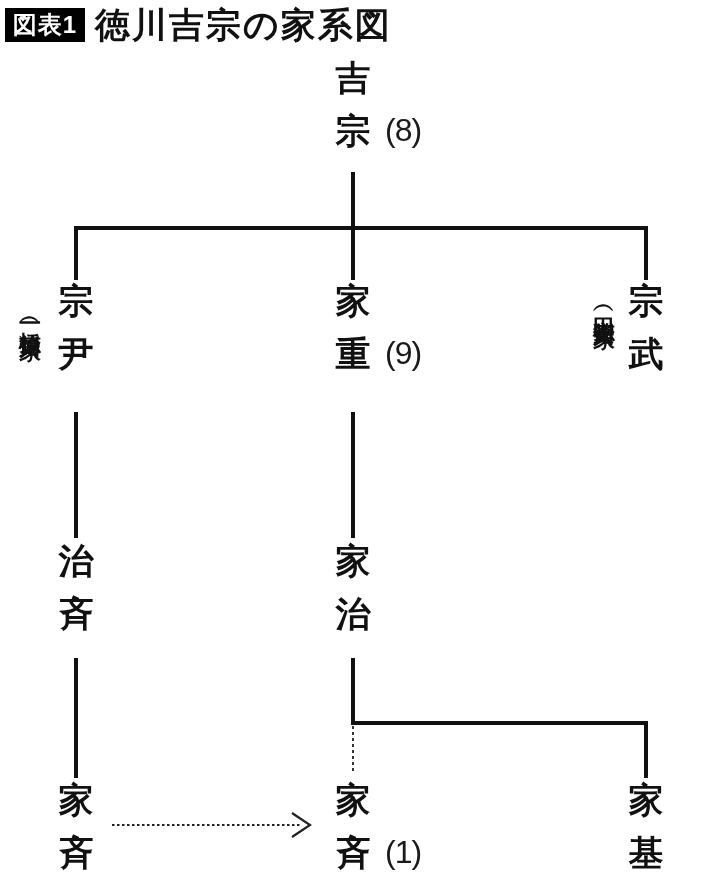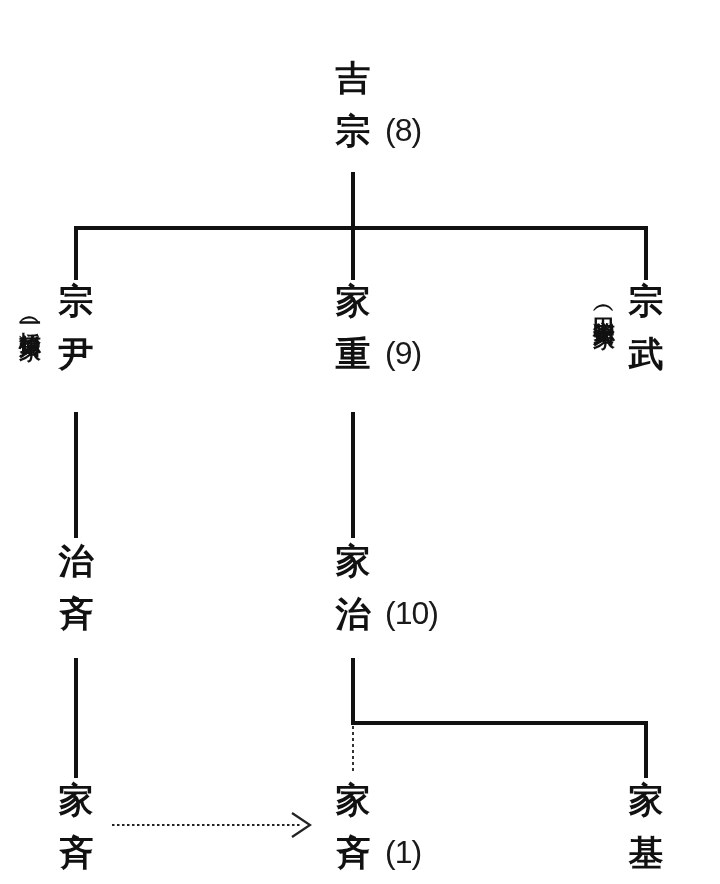--- a/index.html
+++ b/index.html
@@ -41,20 +41,22 @@
     font-size:22px; font-weight:600; letter-spacing:2px; color:#111111;
     line-height:24px;
   }
 </style>
 </head>
 <body>
 
 <div id="canvas">
 
   <div class="header">
+    <div class="tag-box">図表1</div>
+    <div class="fig-title">徳川吉宗の家系図</div>
   </div>
 
   <svg class="lines" width="720" height="884" viewBox="0 0 720 884">
     <path d="M353 172 L353 280" stroke="#111111" stroke-width="4" fill="none"></path>
     <path d="M76 280 L76 228 L646 228 L646 280" stroke="#111111" stroke-width="4" fill="none"></path>
     <path d="M76 412 L76 538" stroke="#111111" stroke-width="4" fill="none"></path>
     <path d="M353 412 L353 538" stroke="#111111" stroke-width="4" fill="none"></path>
     <path d="M76 658 L76 778" stroke="#111111" stroke-width="4" fill="none"></path>
     <path d="M353 658 L353 723 L646 723 L646 778" stroke="#111111" stroke-width="4" fill="none"></path>
     <path d="M353 726 L353 774" stroke="#333333" stroke-width="2" stroke-dasharray="3 3" fill="none"></path>
@@ -87,21 +89,20 @@
   <div class="branch-label" style="left:592px; top:298px;">（田安徳川家）</div>
 
   <div class="person" style="left:56px; top:534px;">
     <span class="kanji">治</span>
     <span class="kanji">斉</span>
   </div>
 
   <div class="person" style="left:333px; top:534px;">
     <span class="kanji">家</span>
     <span class="kanji">治</span>
-    <span class="gen-number">(10)</span>
   </div>
 
   <div class="person" style="left:56px; top:773px;">
     <span class="kanji">家</span>
     <span class="kanji">斉</span>
   </div>
 
   <div class="person" style="left:333px; top:773px;">
     <span class="kanji">家</span>
     <span class="kanji">斉</span>

